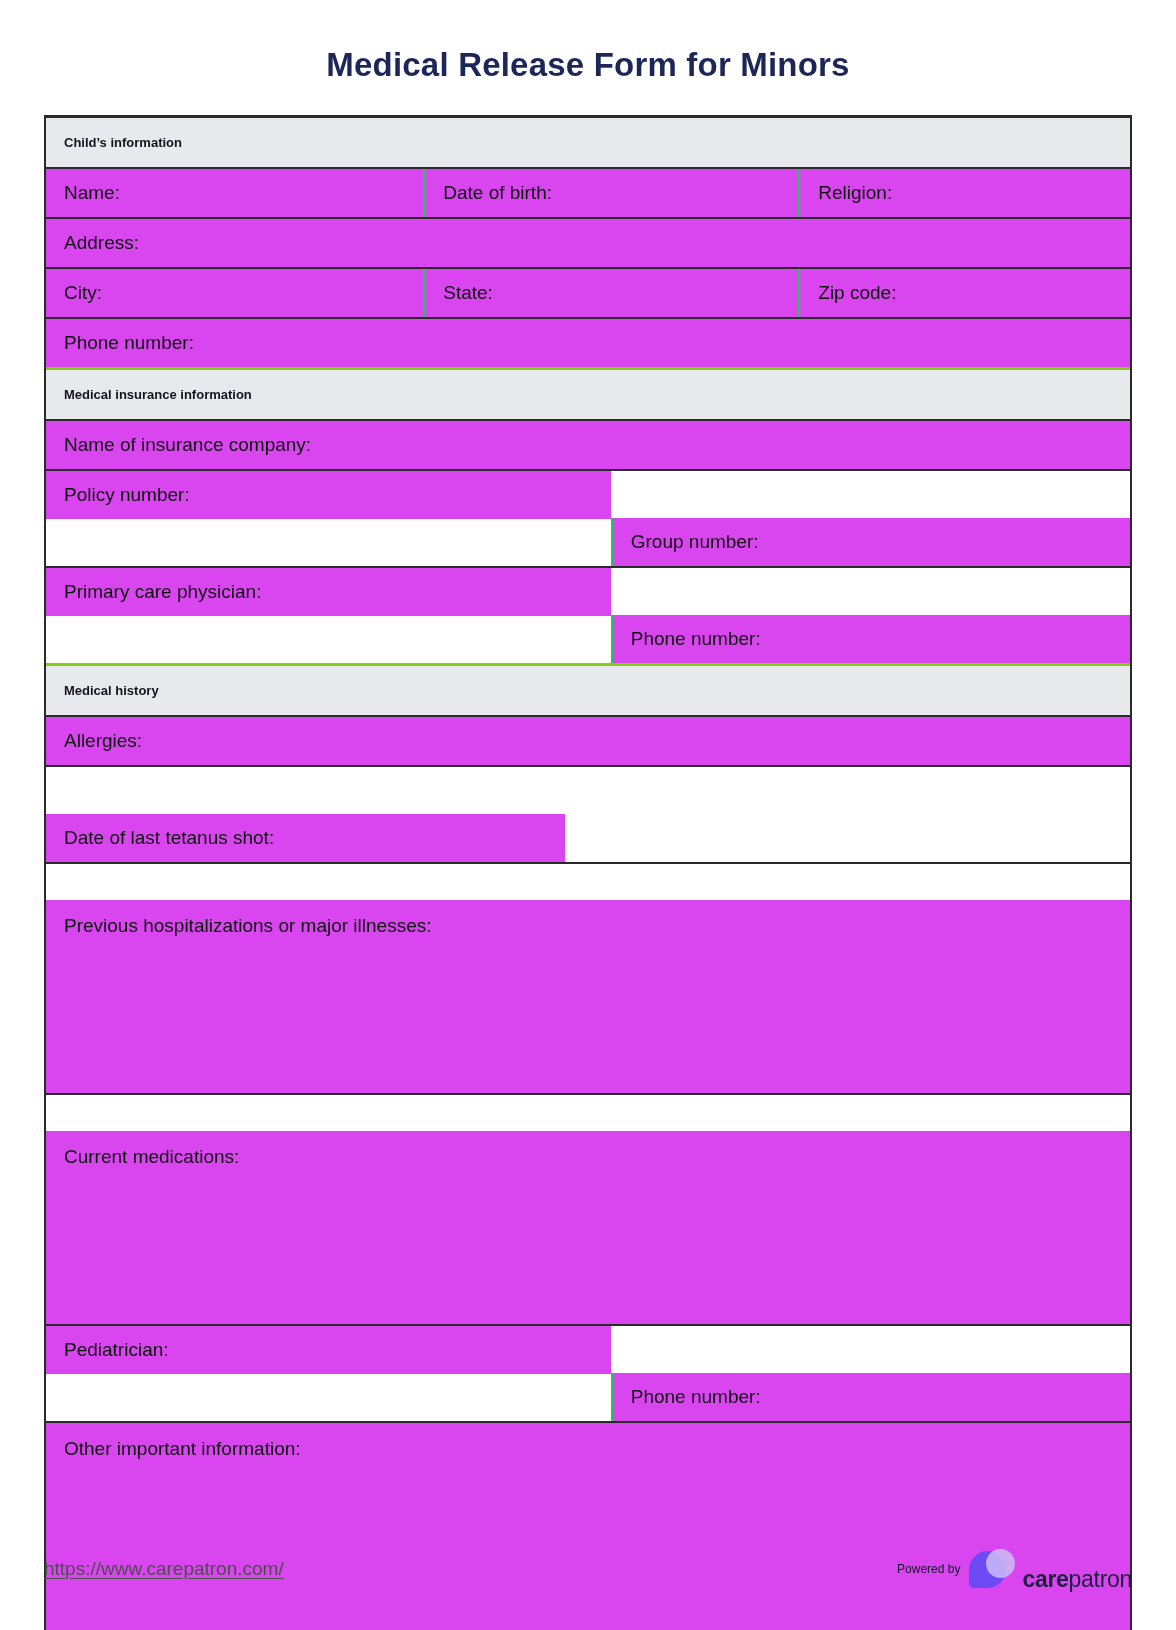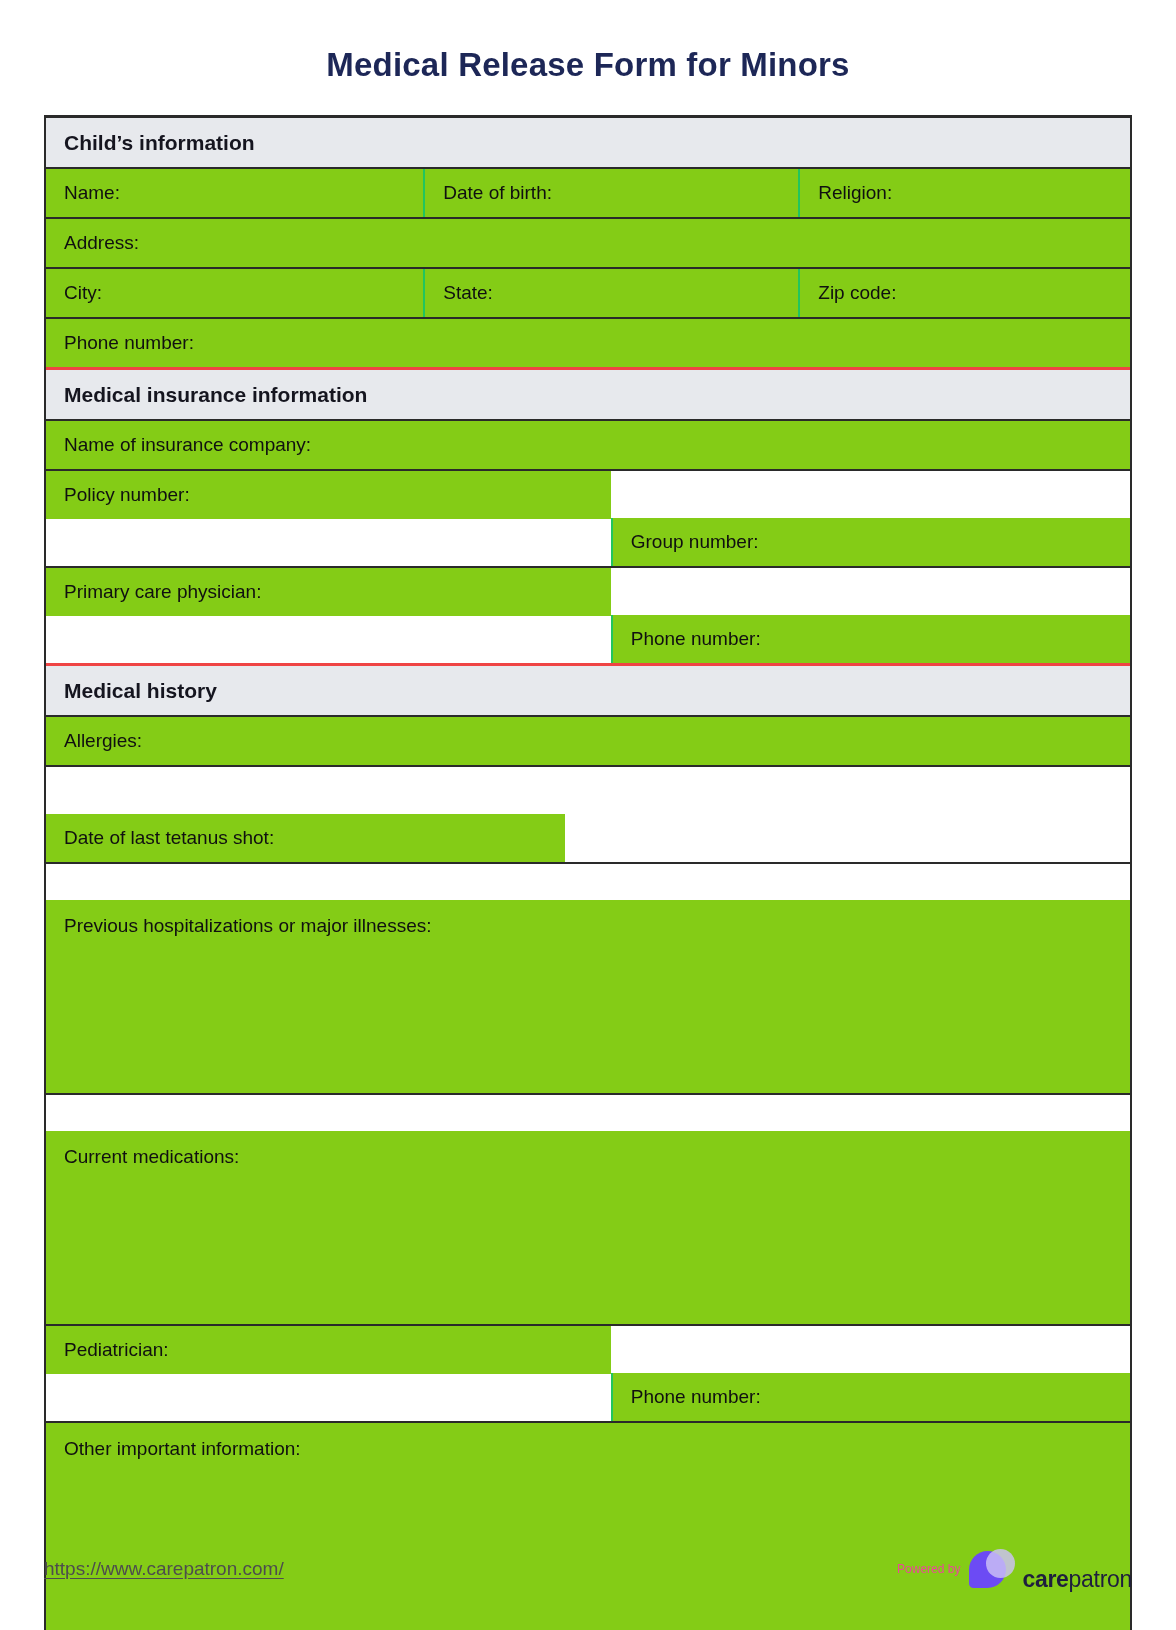--- a/index.html
+++ b/index.html
@@ -25,30 +25,30 @@
 
   .form-table {
     border: 2px solid #2a2a2a;
     border-top-width: 3px;
     border-bottom-width: 3px;
     width: 100%;
   }
 
   .row { display: flex; border-top: 2px solid #2a2a2a; }
   .row:first-child { border-top: none; }
-  .row.section-row { border-top: 3px solid #ef4444; }
+  .row.section-row { border-top: 3px solid #84cc16; }
   .row.section-row:first-child { border-top: none; }
 
   .cell {
     display: flex;
     align-items: center;
     padding: 0 18px;
     font-size: 19px;
     color: #101010;
-    background: #84cc16;
+    background: #d946ef;
   }
   .cell + .cell { border-left: 2px solid #22c55e; }
 
   .h-std  { height: 48px; }
   .h-hdr  { height: 49px; }
   .h-tall { height: 193px; margin-top: 36px; }
   .h-xtall{ height: 372px; }
 
   .cell.tall {
     align-items: flex-start;
@@ -58,21 +58,21 @@
   .c-full { width: 100%; }
   .c3-a { width: 34.8%; }
   .c3-b { width: 34.6%; }
   .c3-c { width: 30.6%; }
   .c2-a { width: 52.1%; }
   .c2-b { width: 47.9%; margin-top: 47px; }
 
   .hdr-cell {
     background: #e7e9ed;
     font-weight: 700;
-    font-size: 21px;
+    font-size: 13px;
     color: #15151f;
   }
 
   .footer {
     position: absolute;
     left: 44px;
     right: 44px;
     top: 1546px;
     height: 46px;
     display: flex;
@@ -84,21 +84,21 @@
     color: #4d4d4d;
     text-decoration: underline;
     text-underline-offset: 3px;
   }
   .powered {
     display: flex;
     align-items: center;
   }
   .powered-by-label {
     font-size: 12px;
-    color: #ec4899;
+    color: #0f172a;
     margin-right: 9px;
     margin-left: 29px;
   }
   .logo-mark {
     position: relative;
     width: 46px;
     height: 40px;
     margin-right: 7px;
   }
   .logo-blob {

